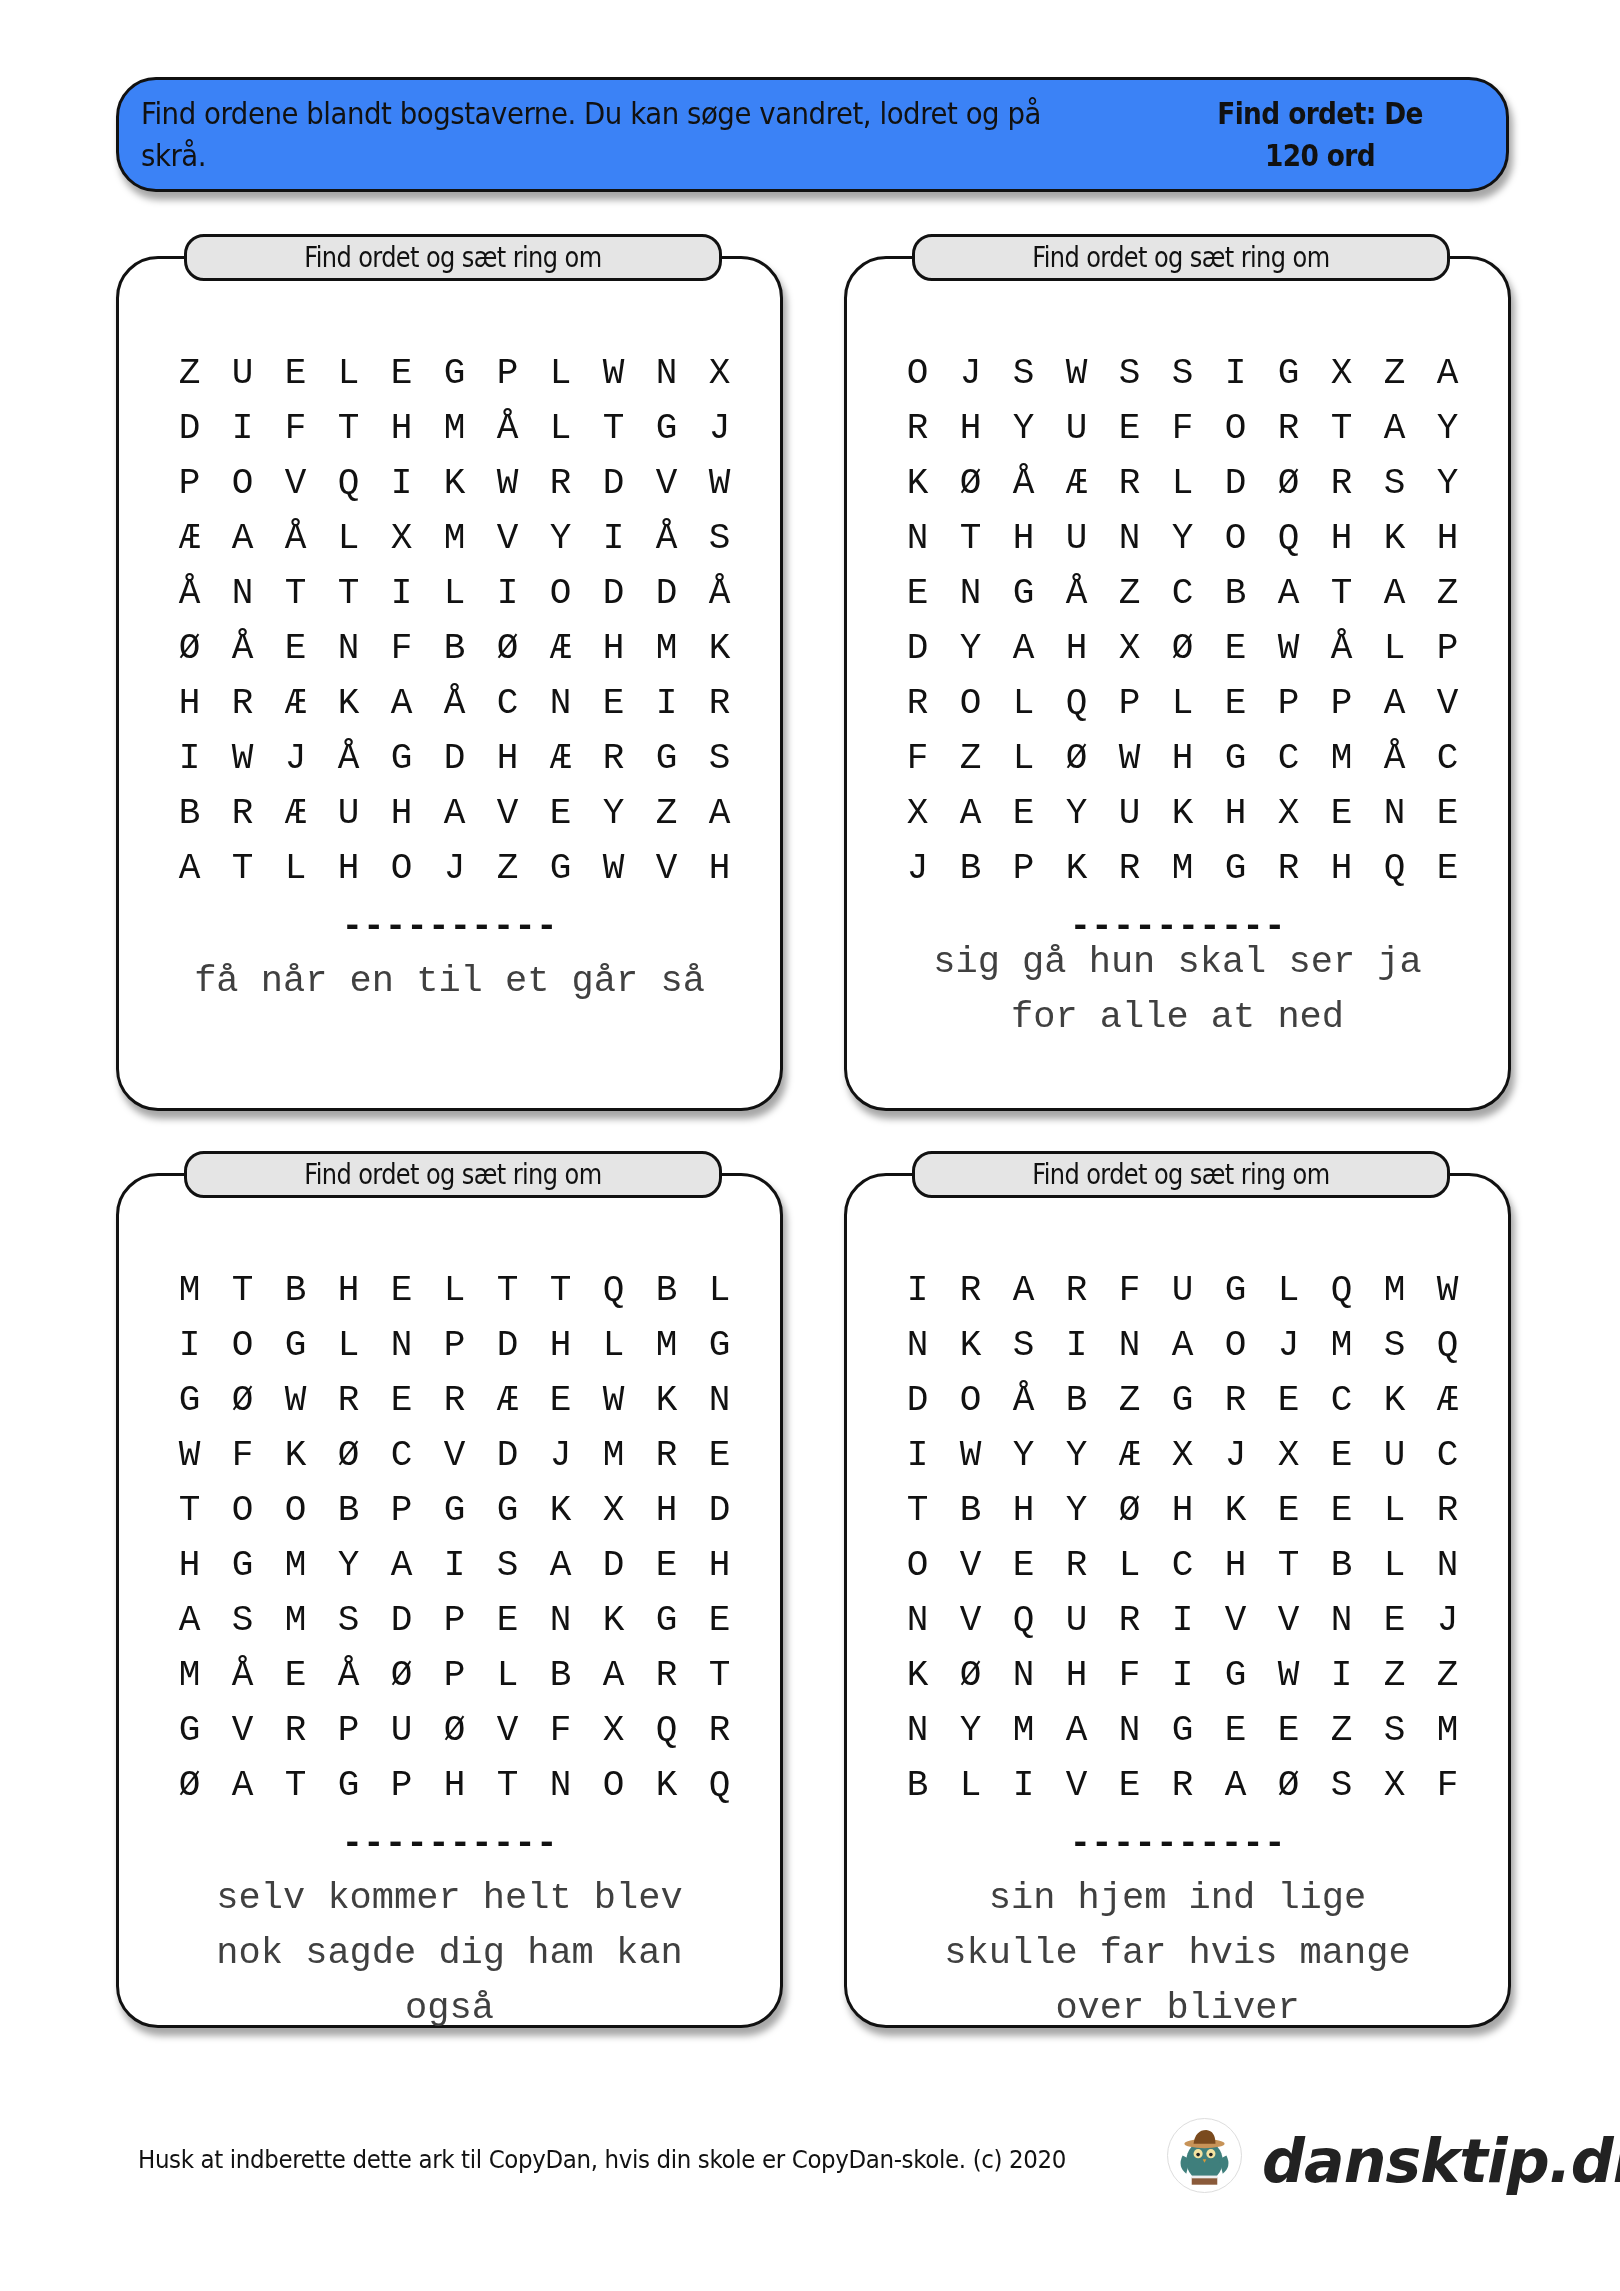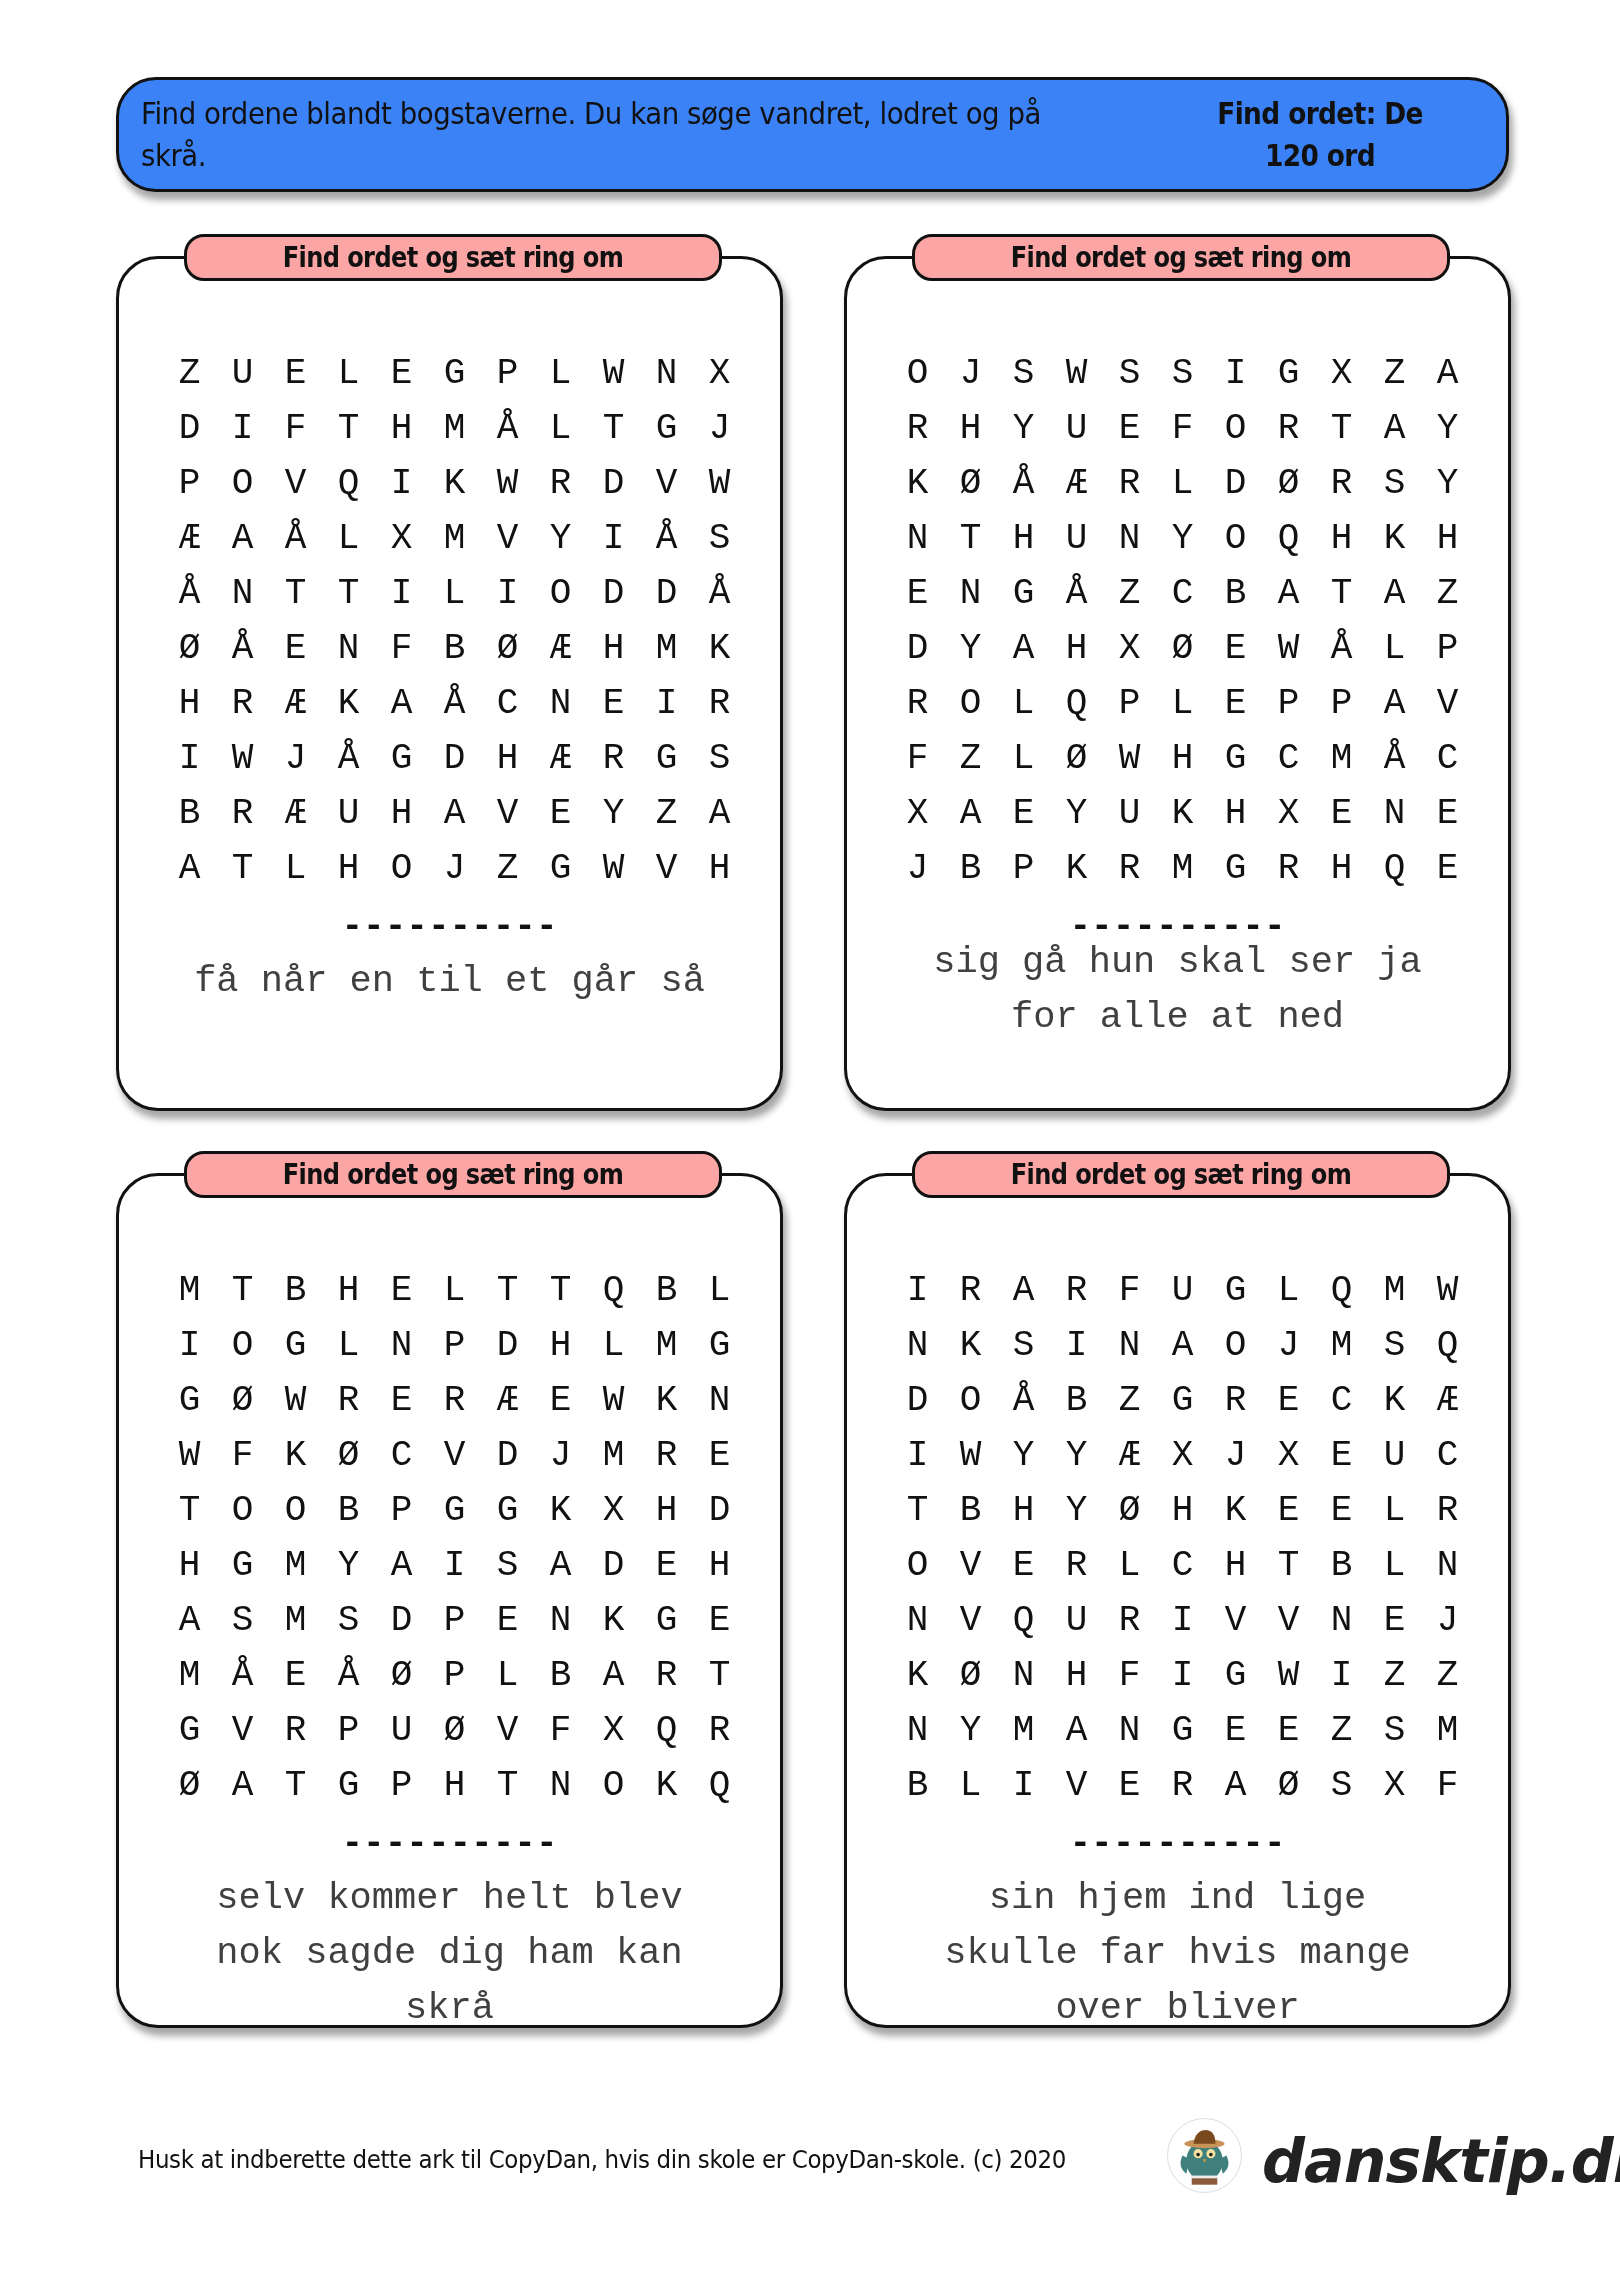--- a/index.html
+++ b/index.html
@@ -16,23 +16,23 @@
     position:absolute; width:667px; height:855px; box-sizing:border-box;
     border:3.6px solid #111; border-radius:42px; background:#fff;
     box-shadow: 3.6px 7.3px 7.3px rgba(0,0,0,0.35);
   }
   .panel.tl { left:116px; top:256px; }
   .panel.tr { left:844px; top:256px; }
   .panel.bl { left:116px; top:1173px; }
   .panel.br { left:844px; top:1173px; }
   .tab {
     position:absolute; left:65px; top:-25.5px; width:538px; height:47px; box-sizing:border-box;
-    background:#fca5a5; border:3.6px solid #111; border-radius:20px;
+    background:#e5e5e5; border:3.6px solid #111; border-radius:20px;
     display:flex; align-items:center; justify-content:center;
-    font-family:"DejaVu Sans", sans-serif; font-weight:bold; font-size:28px; letter-spacing:-0.7px;
+    font-family:"DejaVu Sans", sans-serif; font-weight:normal; font-size:28px; letter-spacing:-0.7px;
   }
   .tab span { display:inline-block; transform:scaleX(0.86); }
   .grid {
     position:absolute; left:44px; top:87px; width:582px;
     display:grid; grid-template-columns:repeat(11, 53px); grid-auto-rows:55px;
   }
   .cell {
     font-family:"Liberation Mono", monospace; font-size:36px; text-align:center; line-height:55px; color:#111;
   }
   .divider {
@@ -422,21 +422,21 @@
       <div class="cell">T</div>
       <div class="cell">N</div>
       <div class="cell">O</div>
       <div class="cell">K</div>
       <div class="cell">Q</div>
     </div>
   <div class="divider" style="top:640px">----------</div>
   <div class="words" style="top:695px">
       <div>selv kommer helt blev</div>
       <div>nok sagde dig ham kan</div>
-      <div>skrå</div>
+      <div>også</div>
     </div>
 </div>
 
 <div class="panel br">
   <div class="tab">
       <span>Find ordet og sæt ring om</span>
     </div>
   <div class="grid">
       <div class="cell">I</div>
       <div class="cell">R</div>

